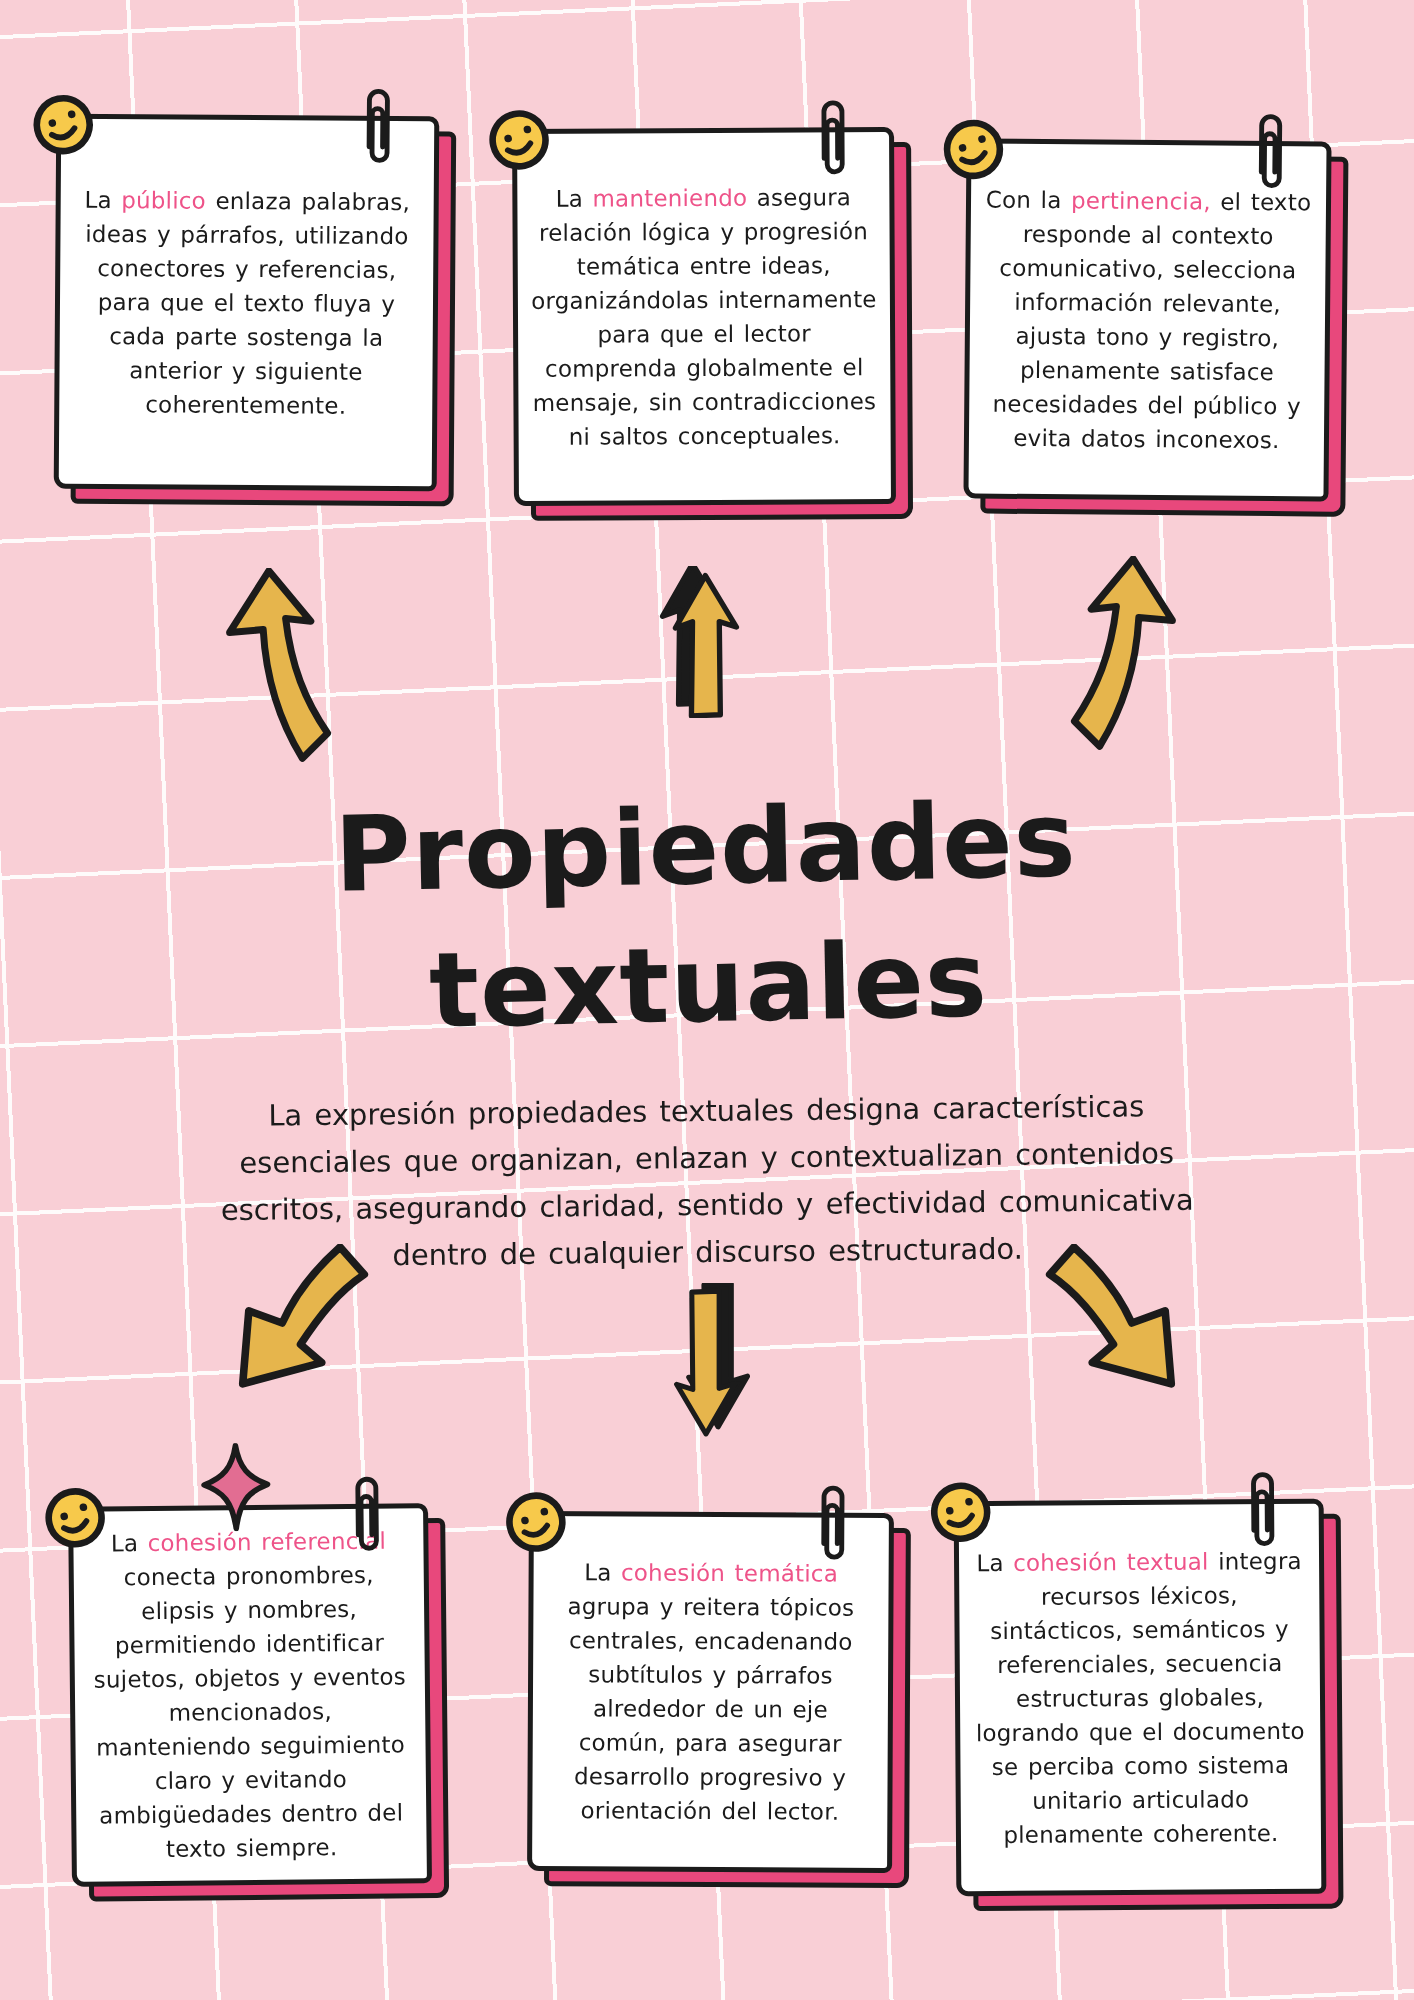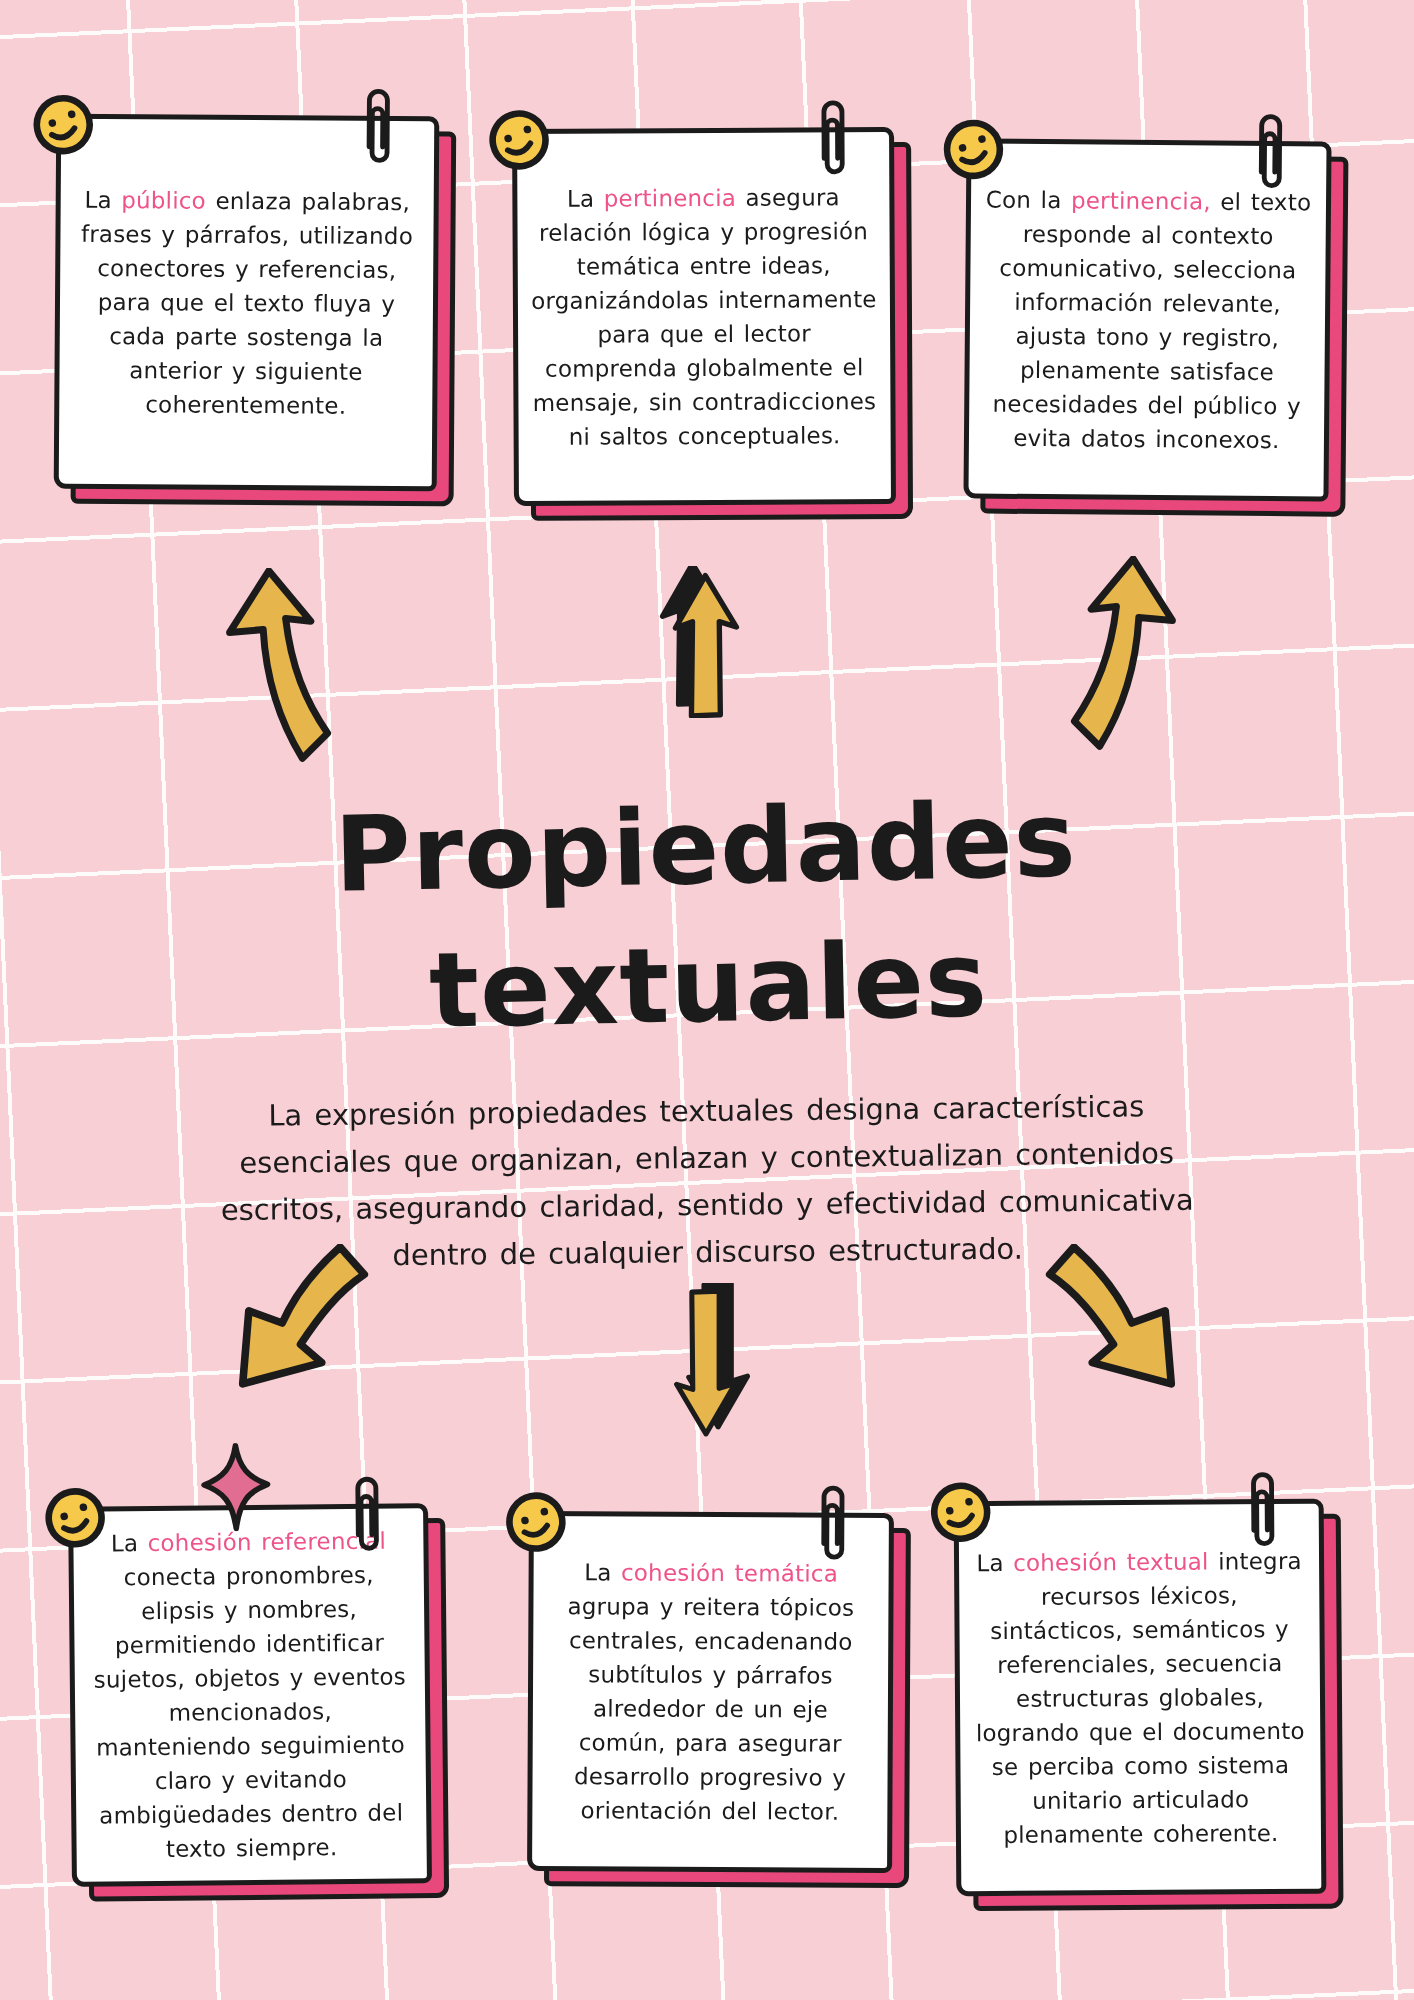--- a/index.html
+++ b/index.html
@@ -88,37 +88,37 @@
 </style>
 </head>
 <body>
 
 <div class="canvas">
   <div class="grid"></div>
 
   <div class="note" style="left:55px;top:115px;width:383px;height:375px;transform:rotate(0.4deg);">
     <div class="note-shadow"></div>
     <div class="note-card">
-      <p class="note-text"><span>La </span><span class="hl">público</span><span> enlaza palabras, frases y párrafos, utilizando conectores y referencias, para que el texto fluya y cada parte sostenga la anterior y siguiente coherentemente.</span></p>
+      <p class="note-text"><span>La </span><span class="hl">público</span><span> enlaza palabras, ideas y párrafos, utilizando conectores y referencias, para que el texto fluya y cada parte sostenga la anterior y siguiente coherentemente.</span></p>
     </div>
     <svg class="smiley" viewBox="0 0 70 70">
       <circle cx="35" cy="35" r="28" fill="var(--smiley-yellow)" stroke="var(--note-outline)" stroke-width="7"></circle>
       <circle cx="24" cy="31" r="4" fill="var(--note-outline)"></circle>
       <circle cx="46" cy="26" r="4" fill="var(--note-outline)"></circle>
       <path d="M 21 43 Q 33 54 46 41" stroke="var(--note-outline)" stroke-width="6" fill="none" stroke-linecap="round"></path>
     </svg>
     <svg class="clip" viewBox="0 0 56 120">
       <path d="M 16 88 L 16 26 A 12 12 0 0 1 40 26 L 40 96 A 10 10 0 0 1 20 96 L 20 44 A 7 7 0 0 1 34 44 L 34 88" fill="none" stroke="var(--note-outline)" stroke-width="6.5" stroke-linecap="round"></path>
     </svg>
   </div>
 
   <div class="note" style="left:513px;top:128px;width:382px;height:377px;transform:rotate(-0.3deg);">
     <div class="note-shadow"></div>
     <div class="note-card">
-      <p class="note-text"><span>La </span><span class="hl">pertinencia</span><span> asegura relación lógica y progresión temática entre ideas, organizándolas internamente para que el lector comprenda globalmente el mensaje, sin contradicciones ni saltos conceptuales.</span></p>
+      <p class="note-text"><span>La </span><span class="hl">manteniendo</span><span> asegura relación lógica y progresión temática entre ideas, organizándolas internamente para que el lector comprenda globalmente el mensaje, sin contradicciones ni saltos conceptuales.</span></p>
     </div>
     <svg class="smiley" viewBox="0 0 70 70">
       <circle cx="35" cy="35" r="28" fill="var(--smiley-yellow)" stroke="var(--note-outline)" stroke-width="7"></circle>
       <circle cx="24" cy="31" r="4" fill="var(--note-outline)"></circle>
       <circle cx="46" cy="26" r="4" fill="var(--note-outline)"></circle>
       <path d="M 21 43 Q 33 54 46 41" stroke="var(--note-outline)" stroke-width="6" fill="none" stroke-linecap="round"></path>
     </svg>
     <svg class="clip" viewBox="0 0 56 120">
       <path d="M 16 88 L 16 26 A 12 12 0 0 1 40 26 L 40 96 A 10 10 0 0 1 20 96 L 20 44 A 7 7 0 0 1 34 44 L 34 88" fill="none" stroke="var(--note-outline)" stroke-width="6.5" stroke-linecap="round"></path>
     </svg>

